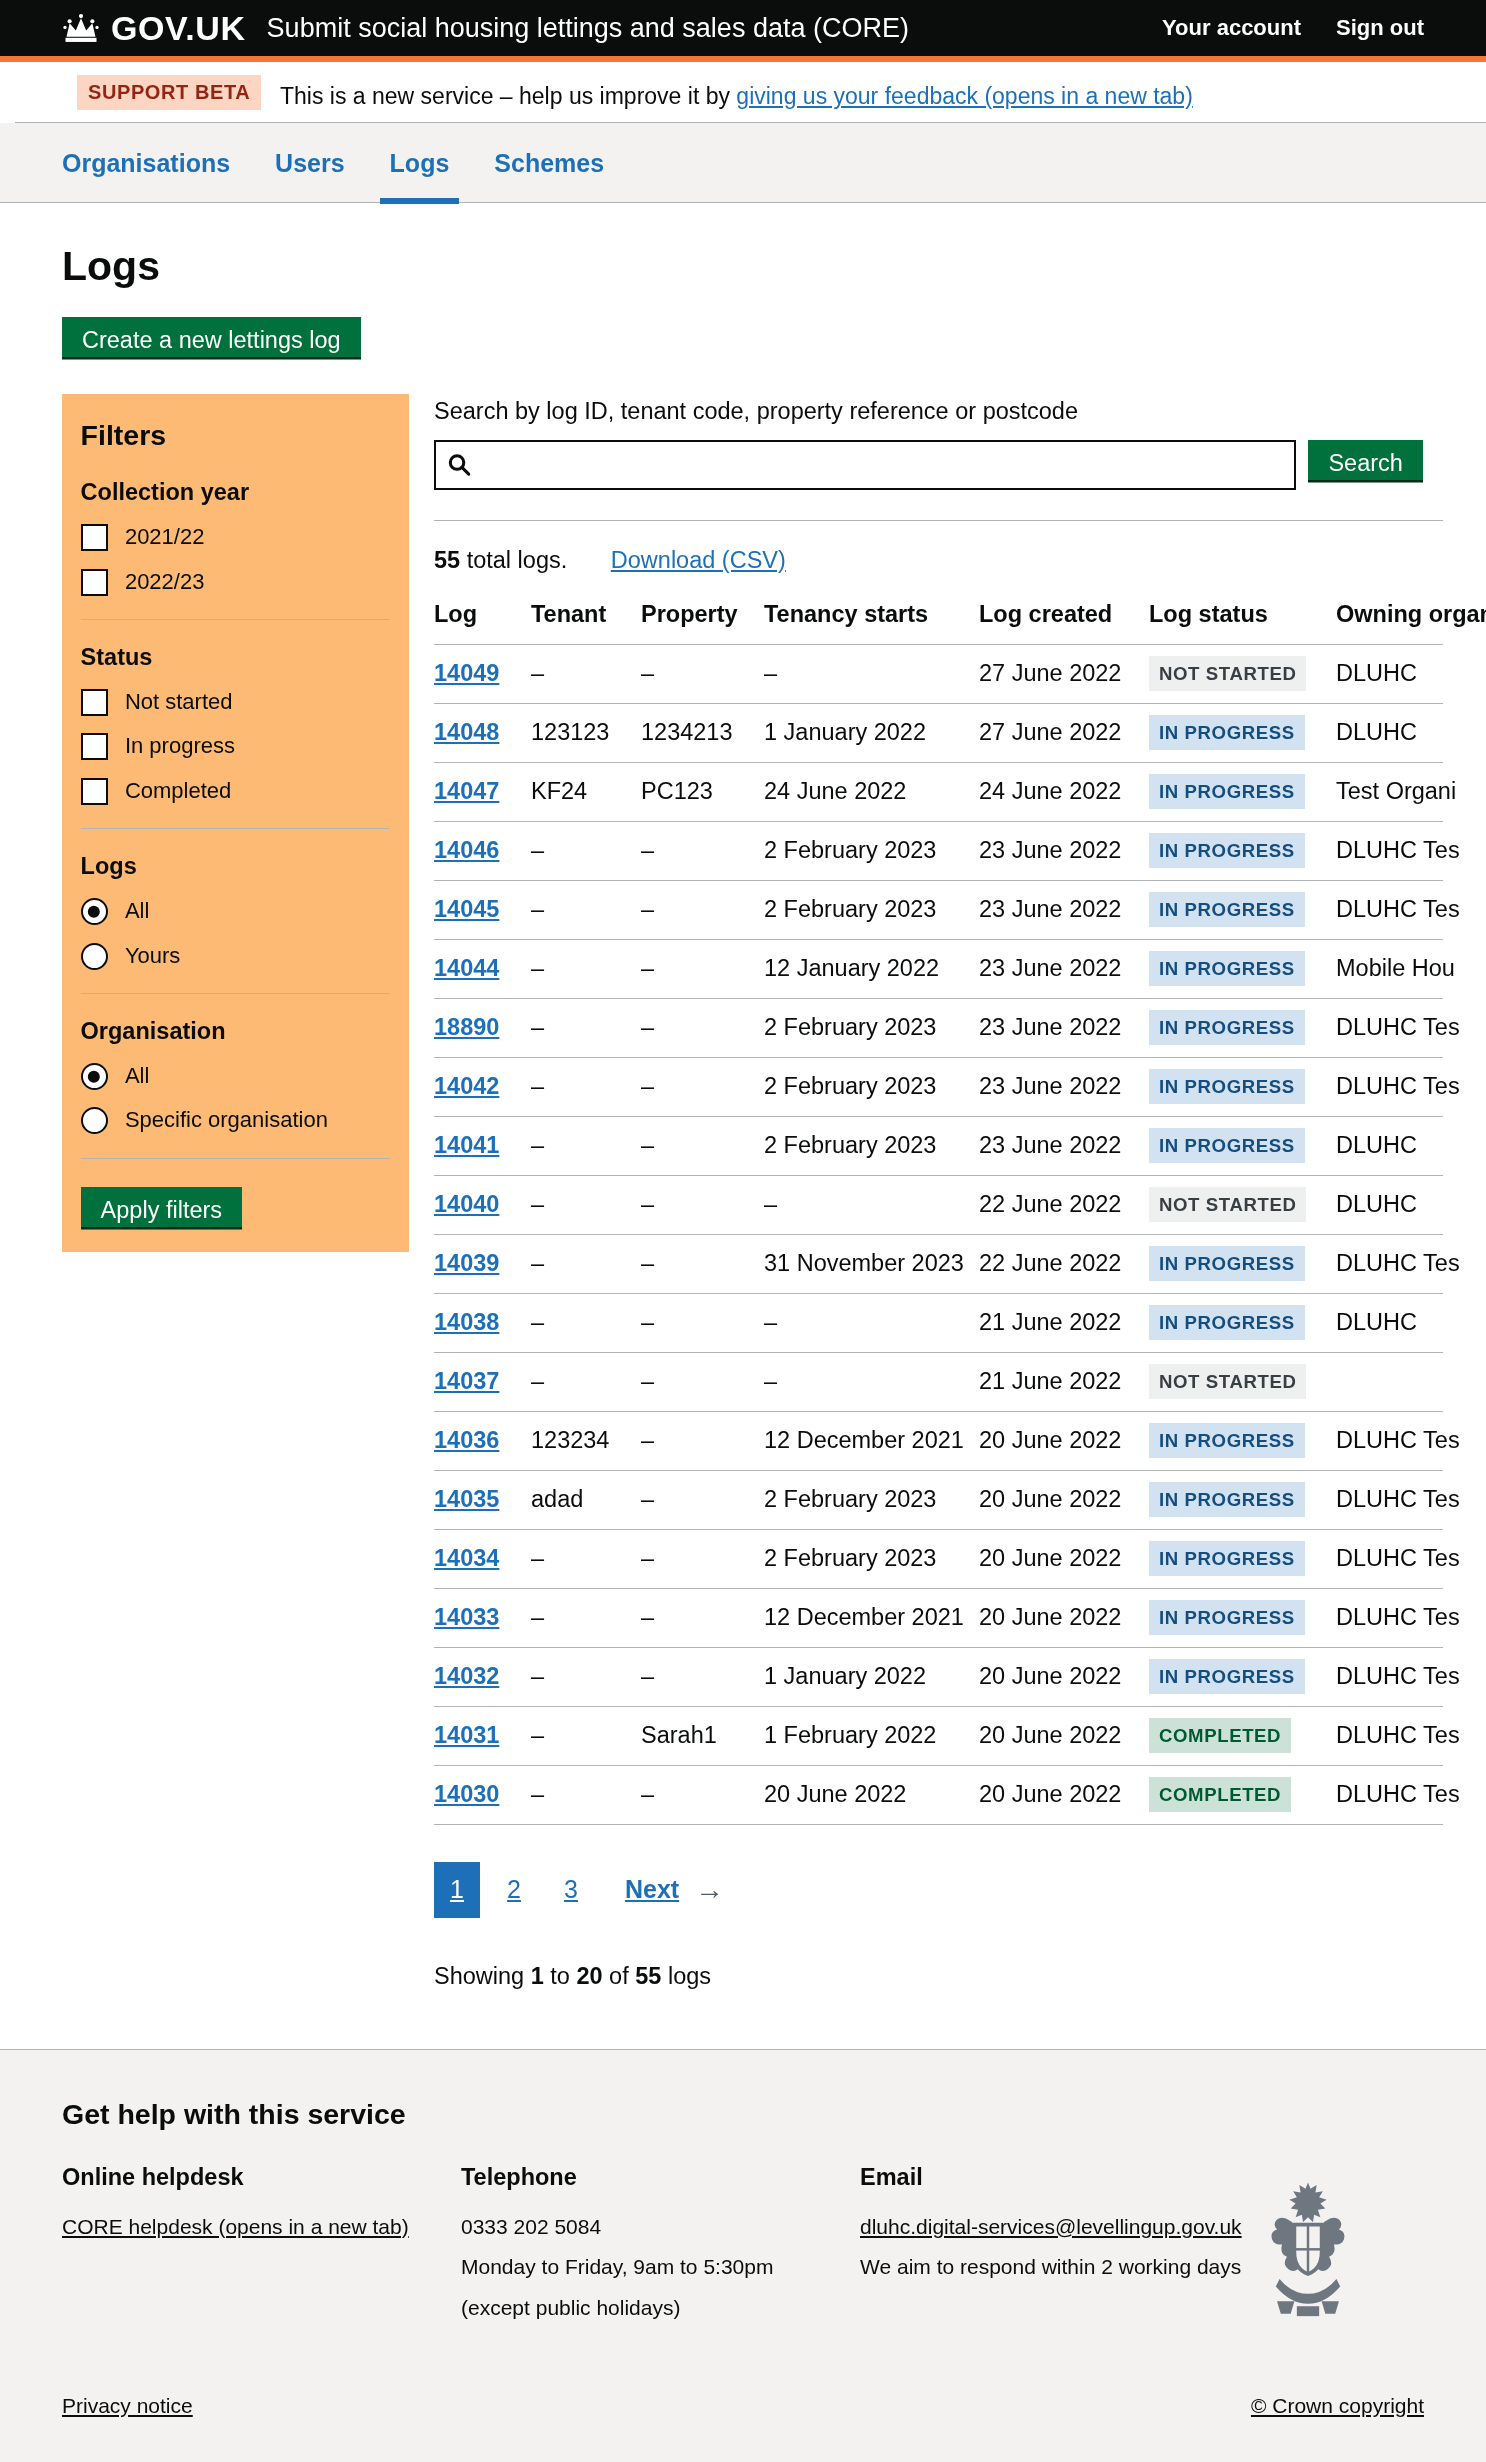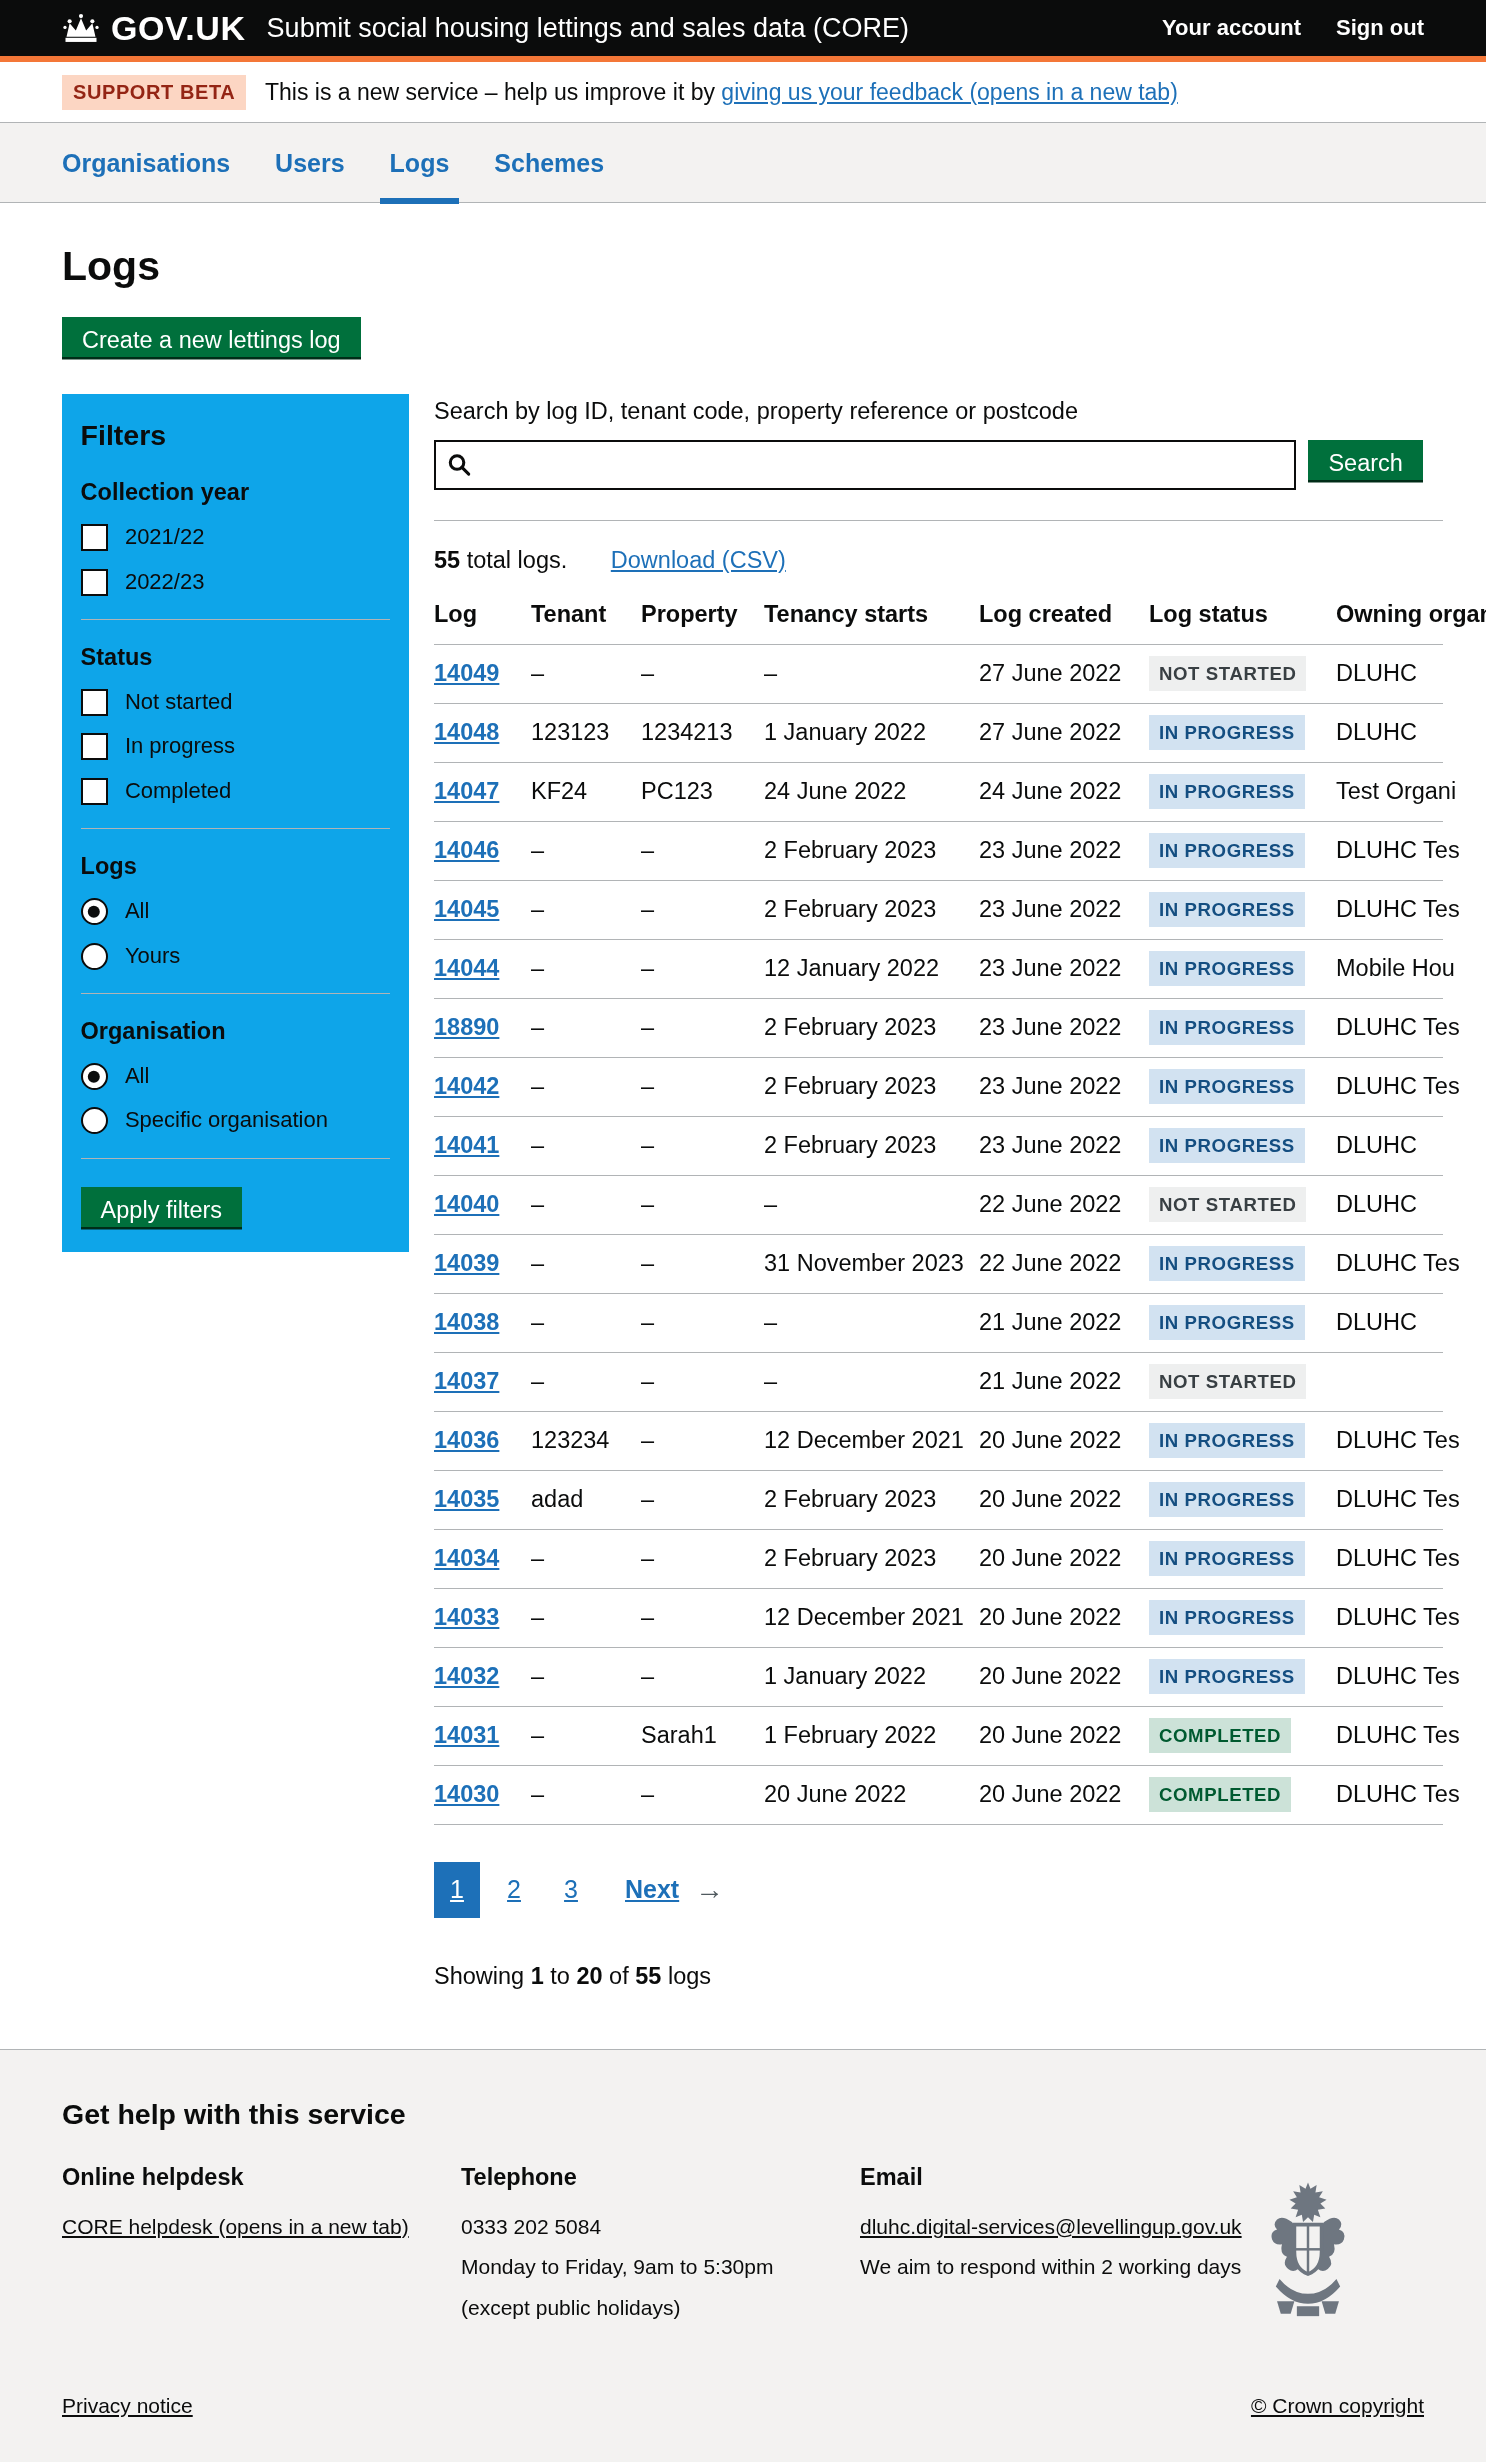--- a/index.html
+++ b/index.html
@@ -17,21 +17,21 @@
   .govuk-header { background: #0b0c0c; height: 56px; display: flex; align-items: center; padding: 0 62px; }
   .logo-area { display: flex; align-items: center; }
   .crown-wrap { display: flex; align-items: center; margin-right: 11px; }
   .govuk-logotype { color: #fff; font-weight: bold; font-size: 34px; letter-spacing: 0.6px; text-decoration: none; }
   .service-name { color: #fff; font-size: 27px; margin-left: 21px; text-decoration: none; }
   .header-links { margin-left: auto; display: flex; gap: 35px; }
   .header-links a { color: #fff; font-size: 22px; font-weight: bold; text-decoration: none; }
   .accent-bar { height: 6.2px; background: #f47738; }
 
   
-  .phase-banner { display: flex; align-items: center; padding: 12.4px 62px; border-bottom: 0.6px solid #b1b4b6; background: #fff; }
+  .phase-banner { display: flex; align-items: flex-end; padding: 12.4px 62px; border-bottom: 0.6px solid #b1b4b6; background: #fff; margin-left: 15px; }
   .beta-tag { background: #fcd6c3; color: #942514; font-weight: bold; font-size: 20px; padding: 6.2px 11px; letter-spacing: 0.6px; }
   .phase-text { font-size: 23px; margin-left: 18.6px; }
   .phase-text a { color: #1d70b8; text-decoration: underline; }
 
   
   .primary-nav { background: #f3f2f1; padding: 26px 62px 0; display: flex; gap: 45px; border-bottom: 1.9px solid #b1b4b6; }
   .nav-item { position: relative; color: #1d70b8; font-weight: bold; font-size: 25px; text-decoration: none; padding-bottom: 23.5px; }
   .nav-item.active::after { content: ""; position: absolute; left: -10px; right: -10px; bottom: -1.9px; height: 6.2px; background: #1d70b8; }
 
   
@@ -40,21 +40,21 @@
   .govuk-button {
     display: inline-block; background: #00703c; color: #fff; border: none;
     font-family: "Liberation Sans", sans-serif; font-size: 23.5px; height: 40px; line-height: 47px;
     padding: 0 20px; box-shadow: 0 2.5px 0 #002d18; cursor: pointer;
   }
   .create-btn { margin-bottom: 37px; }
 
   .layout { display: flex; align-items: flex-start; }
 
   
-  .filters-panel { width: 347px; min-width: 347px; background: #0ea5e9; padding: 18.6px 18.6px 25px; }
+  .filters-panel { width: 347px; min-width: 347px; background: #fdba74; padding: 18.6px 18.6px 25px; }
   .filters-title { font-size: 28.5px; font-weight: bold; margin: 6.2px 0 27px; }
   .filter-group-label { font-size: 23.5px; font-weight: bold; margin: 0 0 18.6px; }
   .option-row { display: flex; margin-bottom: 17.3px; }
   .checkbox { width: 27px; height: 27px; min-width: 27px; background: #fff; border: 2.5px solid #0b0c0c; }
   .radio { width: 27px; height: 27px; min-width: 27px; background: #fff; border: 2.5px solid #0b0c0c; border-radius: 50%; position: relative; }
   .radio.checked::after { content: ""; position: absolute; left: 50%; top: 50%; transform: translate(-50%,-50%); width: 12.4px; height: 12.4px; border-radius: 50%; background: #0b0c0c; }
   .option-label { margin-left: 17.3px; font-size: 22px; }
   .filter-divider { border: none; border-top: 0.6px solid #b1b4b6; margin: 23.5px 0; }
   .apply-btn { margin-top: 5px; }
 

